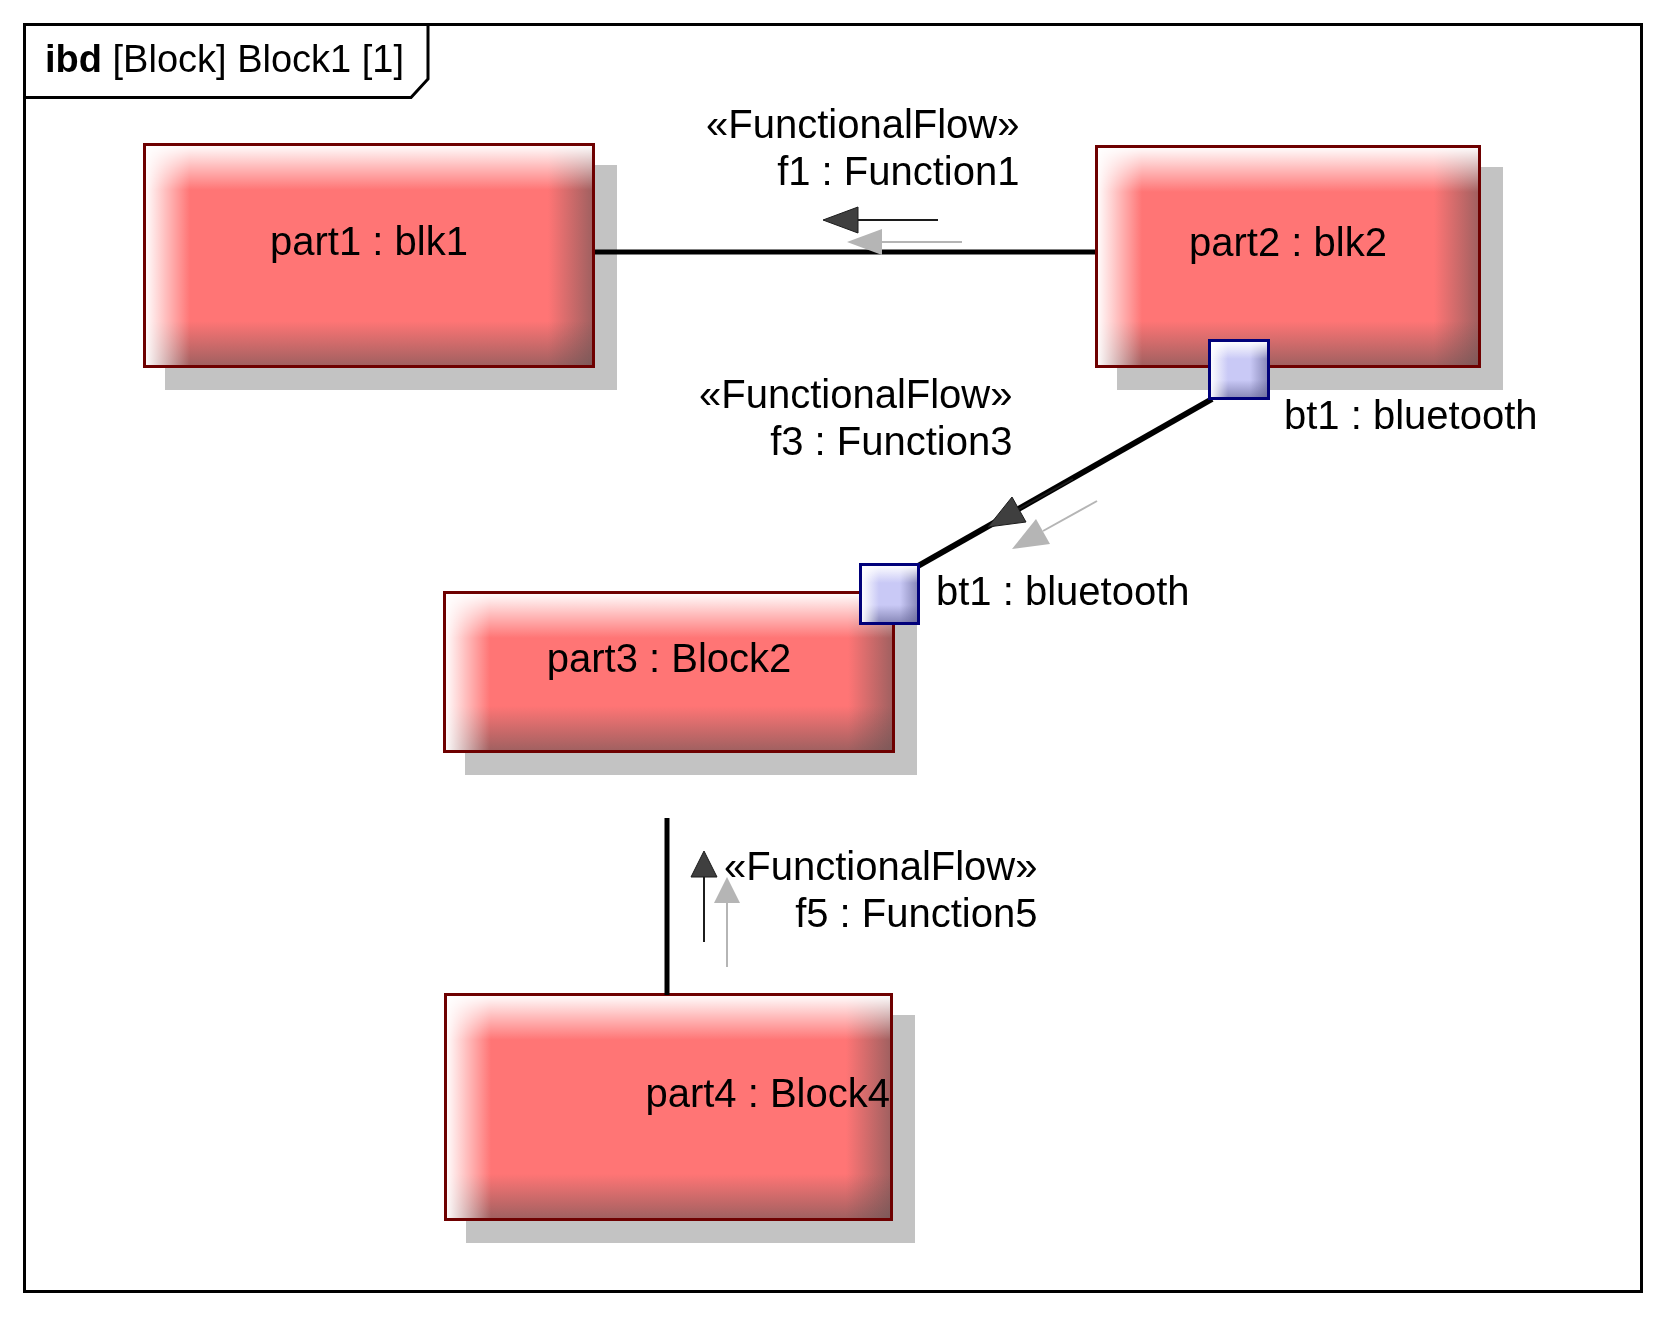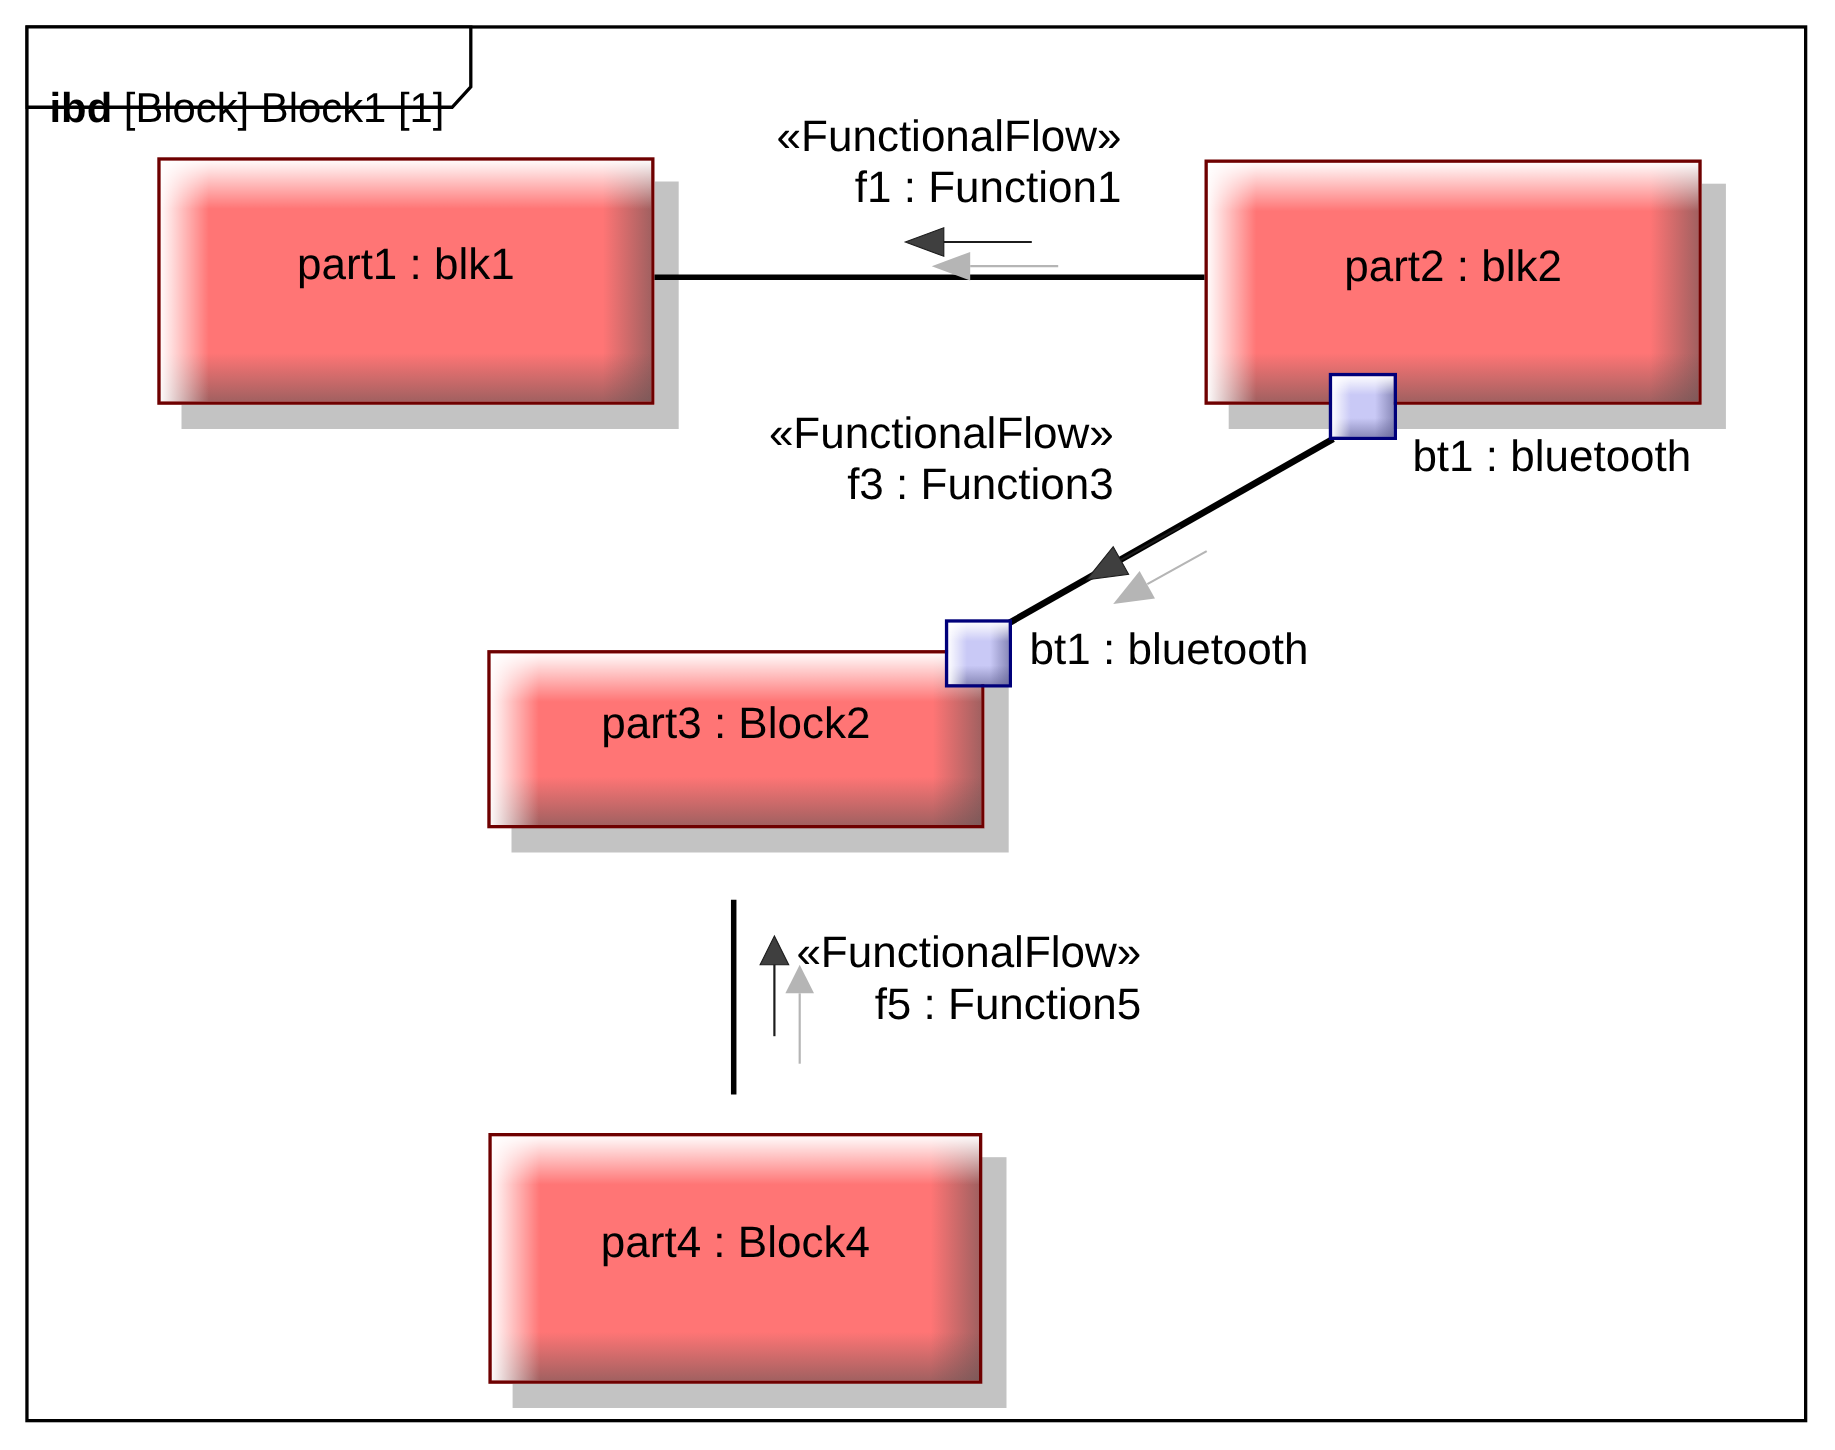--- a/index.html
+++ b/index.html
@@ -8,40 +8,40 @@
     font-family:"Liberation Sans","DejaVu Sans",sans-serif;color:#000;
   }
   
   .frame{
     position:absolute;left:23px;top:23px;width:1614px;height:1264px;
     border:3px solid #000;background:#fff;
   }
   .tab{position:absolute;left:23px;top:23px;width:412px;height:80px;}
   .tab svg{display:block;}
   .frame-title{
-    position:absolute;left:45px;top:36px;font-size:38px;line-height:46px;white-space:nowrap;margin-top:40px;
+    position:absolute;left:45px;top:36px;font-size:38px;line-height:46px;white-space:nowrap;
   }
   .frame-title .kw{font-weight:bold;}
   
   .block{
     position:absolute;box-sizing:border-box;border:3px solid #6e0000;
     box-shadow:22px 22px 0 #c3c3c3;
     display:flex;align-items:center;justify-content:center;padding-bottom:28px;
     background:
       linear-gradient(to bottom, rgba(255,255,255,.97), rgba(255,255,255,0) 44px),
       linear-gradient(to right,  rgba(255,255,255,.97), rgba(255,255,255,0) 44px),
       linear-gradient(to top,    rgba(104,84,84,.62),   rgba(104,84,84,0) 44px),
       linear-gradient(to left,   rgba(104,84,84,.62),   rgba(104,84,84,0) 44px),
       linear-gradient(#ff7575,#ff7575);
   }
   .block-label{font-size:40px;white-space:nowrap;}
   .b1{left:143px;top:143px;width:452px;height:225px;}
-  .b2{left:1095px;top:145px;width:452px;height:223px;}
+  .b2{left:1095px;top:145px;width:386px;height:223px;}
   .b3{left:443px;top:591px;width:452px;height:162px;}
-  .b4{left:444px;top:1030px;width:449px;height:228px;}
+  .b4{left:444px;top:993px;width:449px;height:228px;justify-content:flex-end;}
   
   .port{
     position:absolute;box-sizing:border-box;border:3px solid #00007a;
     background:
       linear-gradient(to bottom, rgba(255,255,255,.95), rgba(255,255,255,0) 17px),
       linear-gradient(to right,  rgba(255,255,255,.95), rgba(255,255,255,0) 17px),
       linear-gradient(to top,    rgba(88,88,138,.55),   rgba(88,88,138,0) 17px),
       linear-gradient(to left,   rgba(88,88,138,.55),   rgba(88,88,138,0) 17px),
       linear-gradient(#c9c9f6,#c9c9f6);
   }

